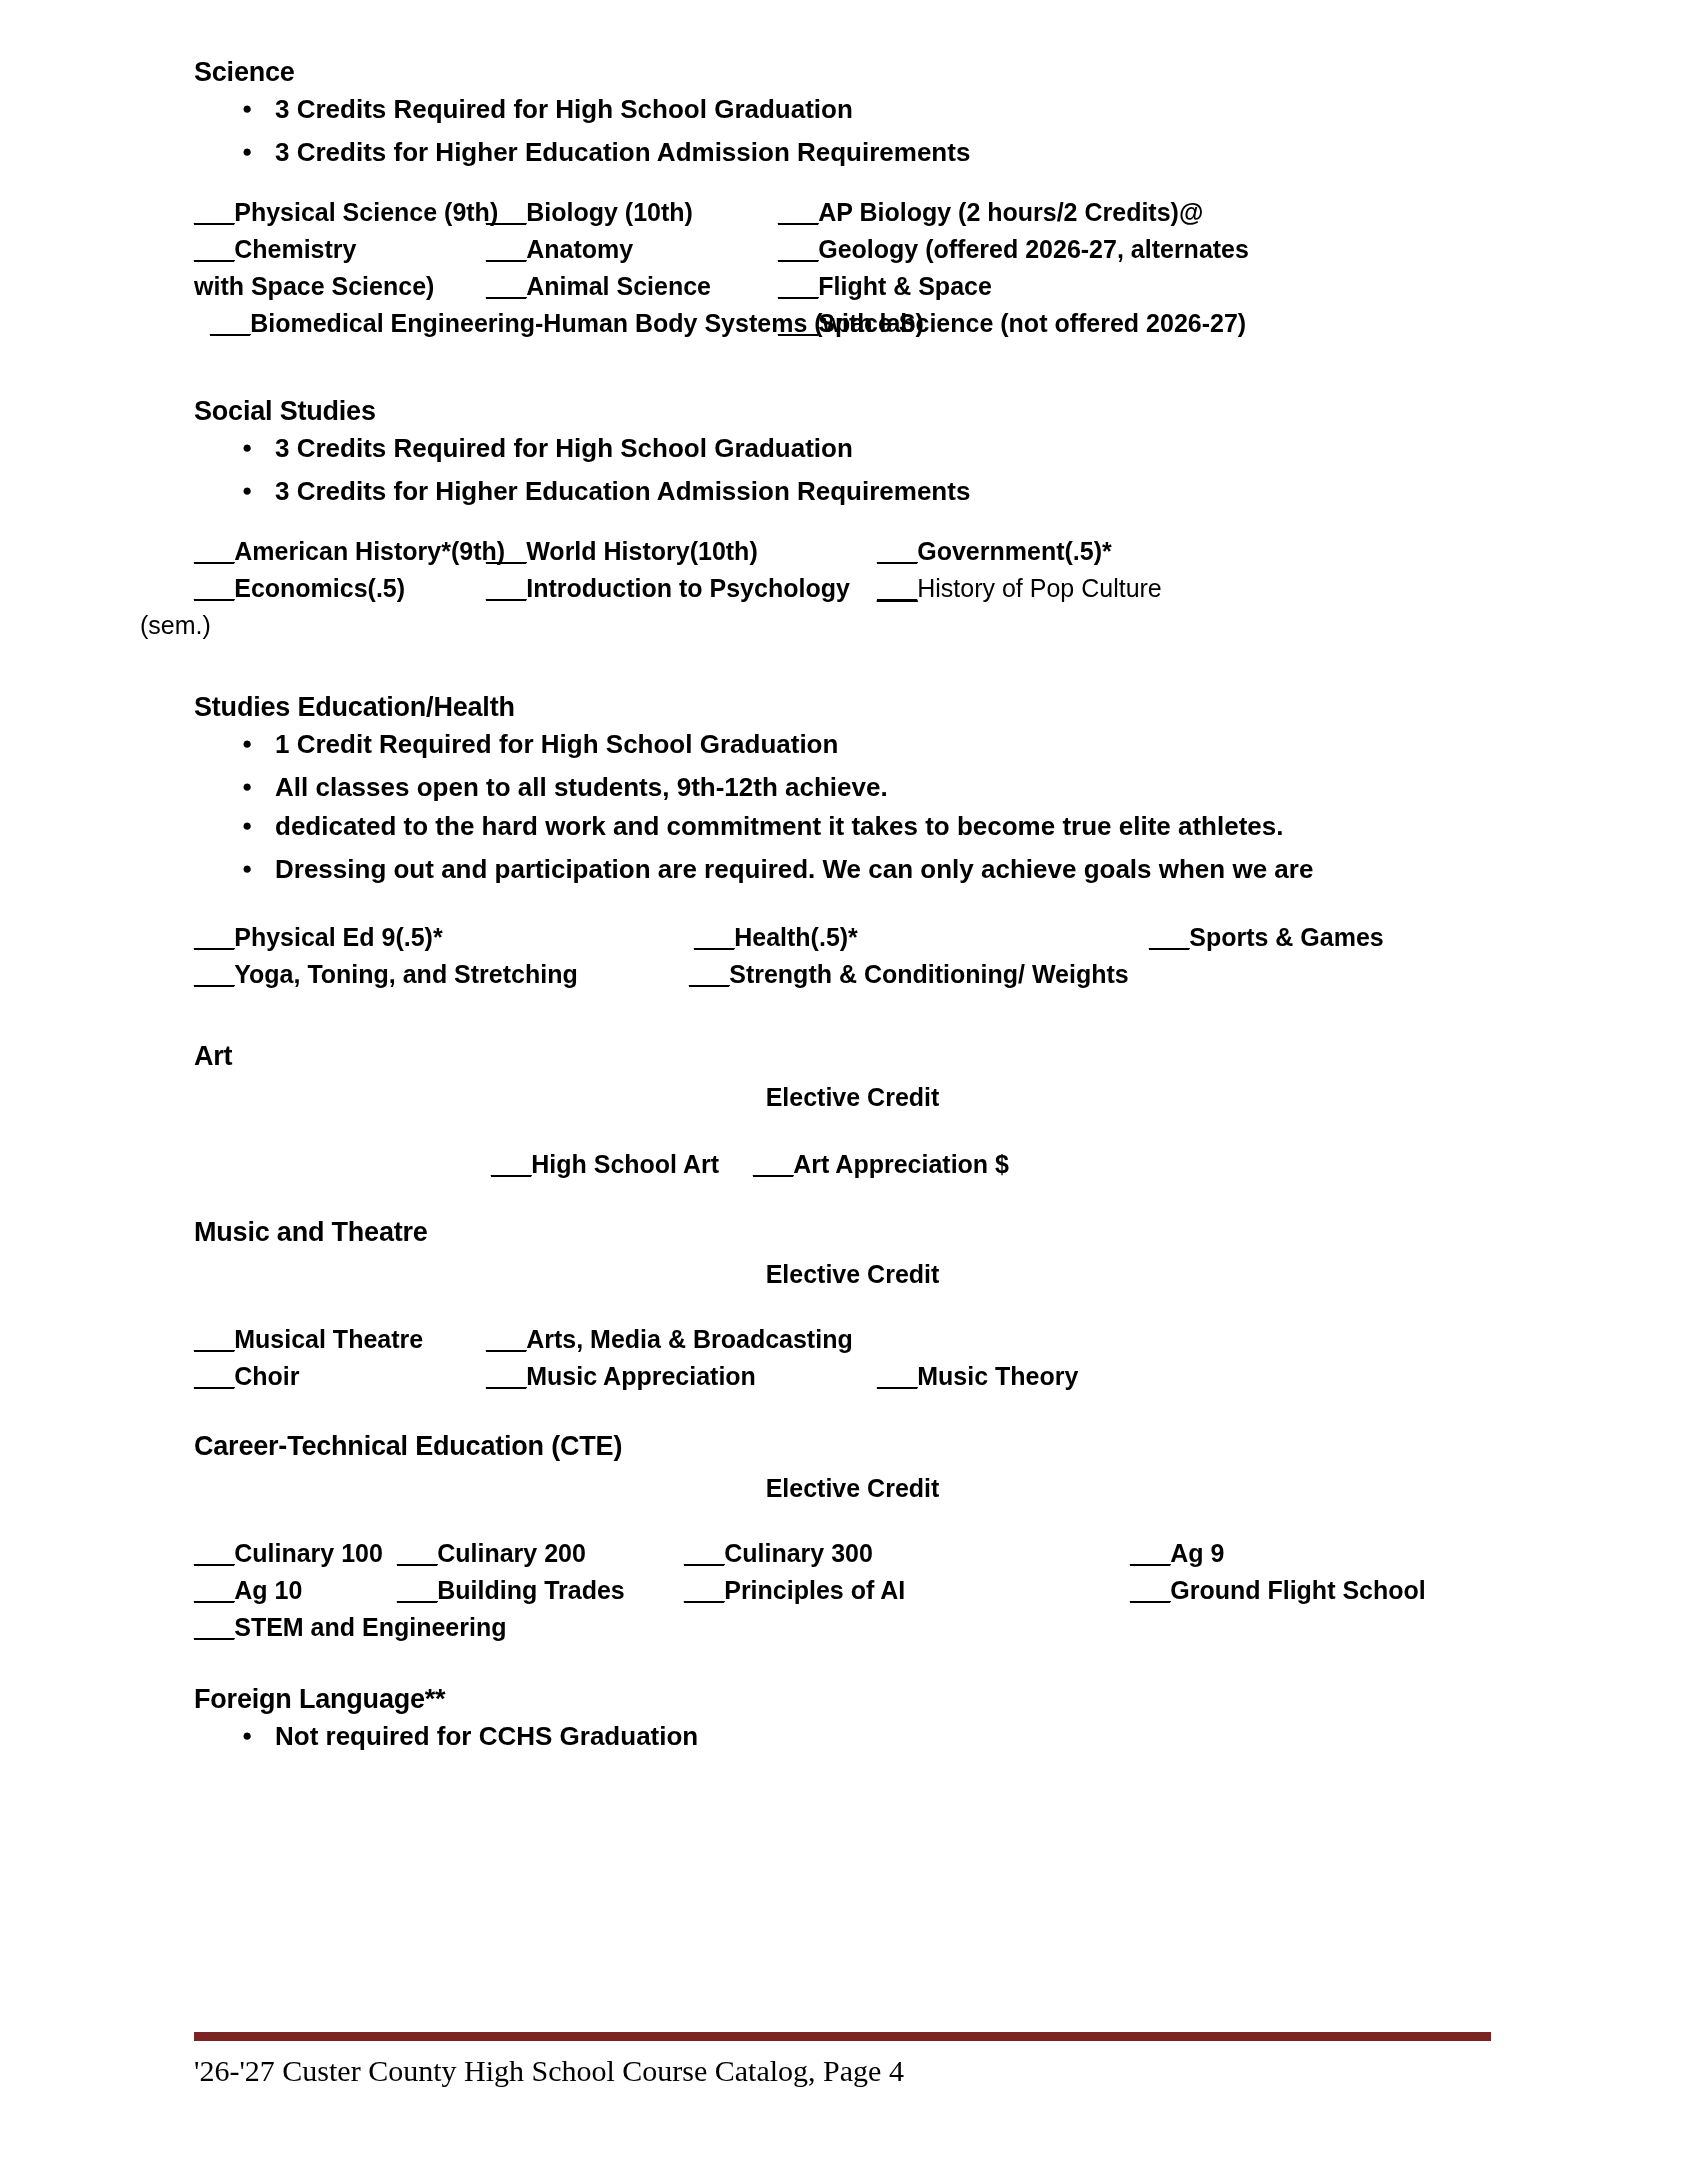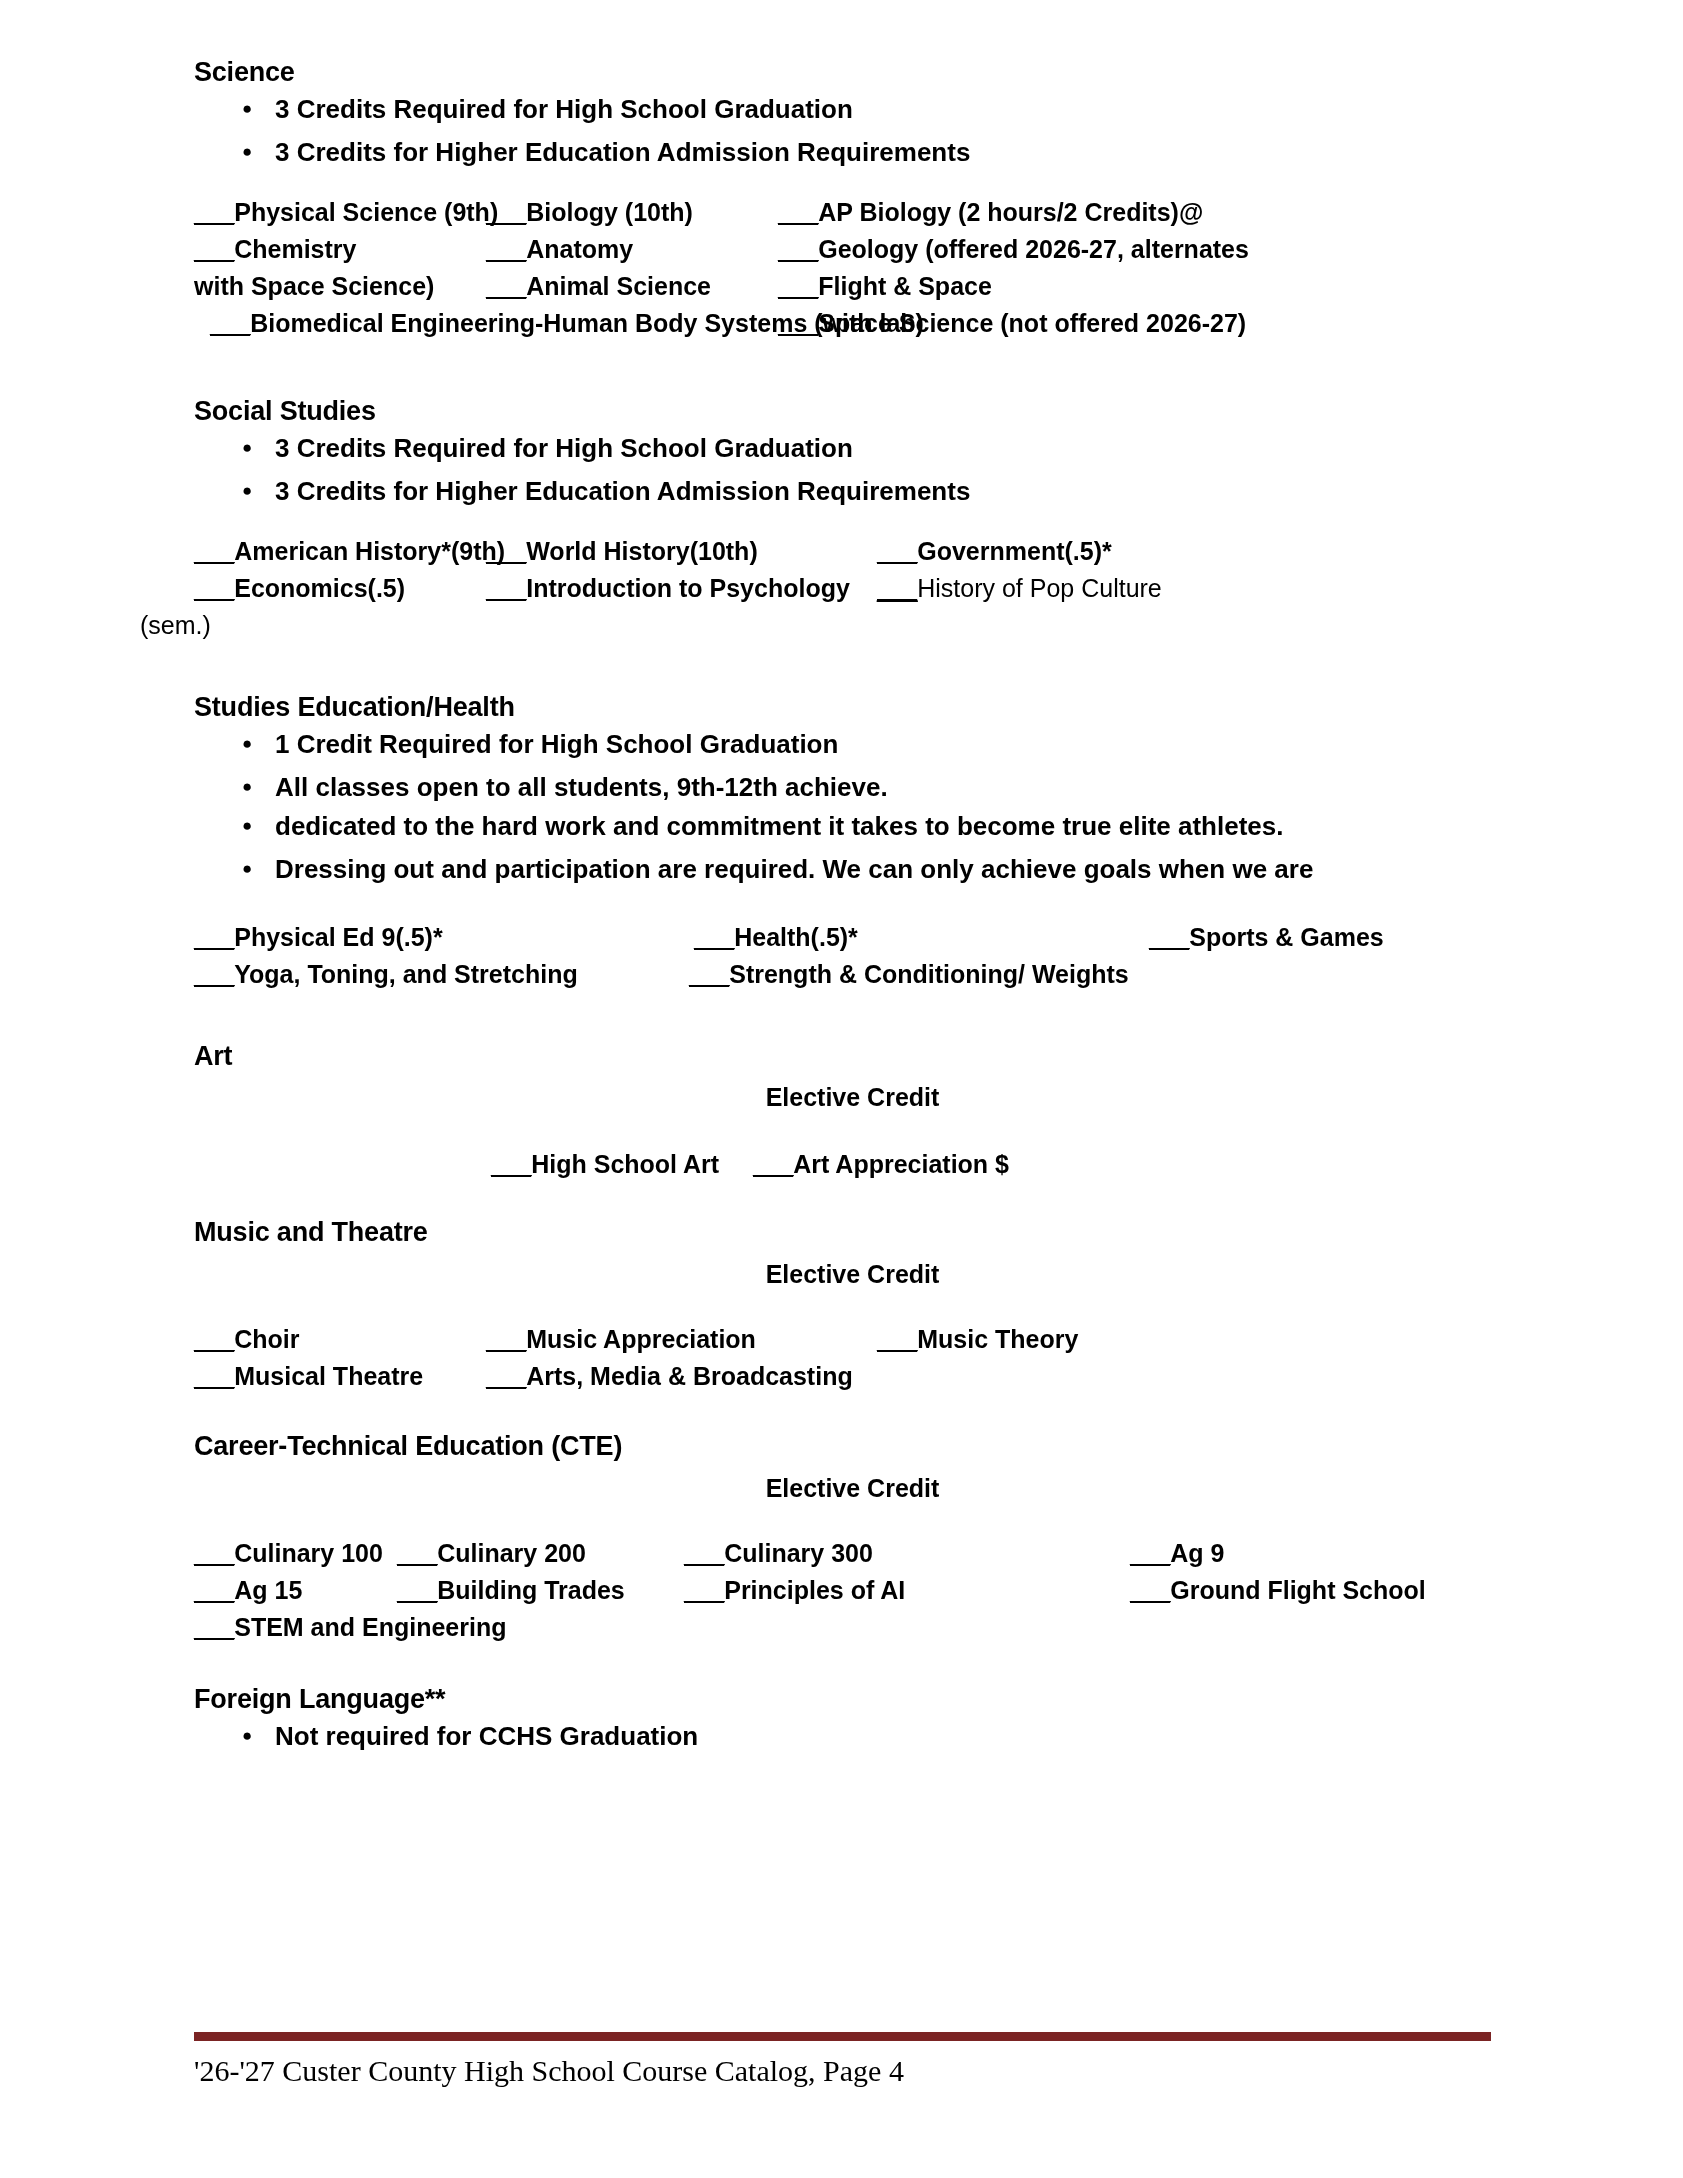--- a/index.html
+++ b/index.html
@@ -284,36 +284,36 @@
       </div>
     </div>
 
     <div class="gap-md" style="height:30px"></div>
     <div class="section-heading">Music and Theatre</div>
     <div class="section-subheading">Elective Credit</div>
 
     <div class="course-block" style="margin-top:36px">
       <div class="course-row">
         <div class="course-item" style="left:0px">
+          <span class="blank">___</span><span>Musical Theatre</span>
+        </div>
+        <div class="course-item" style="left:292px">
+          <span class="blank">___</span><span>Arts, Media &amp; Broadcasting</span>
+        </div>
+      </div>
+
+      <div class="course-row">
+        <div class="course-item" style="left:0px">
           <span class="blank">___</span><span>Choir</span>
         </div>
         <div class="course-item" style="left:292px">
           <span class="blank">___</span><span>Music Appreciation</span>
         </div>
         <div class="course-item" style="left:683px">
           <span class="blank">___</span><span>Music Theory</span>
-        </div>
-      </div>
-
-      <div class="course-row">
-        <div class="course-item" style="left:0px">
-          <span class="blank">___</span><span>Musical Theatre</span>
-        </div>
-        <div class="course-item" style="left:292px">
-          <span class="blank">___</span><span>Arts, Media &amp; Broadcasting</span>
         </div>
       </div>
     </div>
 
     <div class="gap-md" style="height:32px"></div>
     <div class="section-heading">Career-Technical Education (CTE)</div>
     <div class="section-subheading">Elective Credit</div>
 
     <div class="course-block" style="margin-top:36px">
       <div class="course-row">
@@ -326,21 +326,21 @@
         <div class="course-item" style="left:490px">
           <span class="blank">___</span><span>Culinary 300</span>
         </div>
         <div class="course-item" style="left:936px">
           <span class="blank">___</span><span>Ag 9</span>
         </div>
       </div>
 
       <div class="course-row">
         <div class="course-item" style="left:0px">
-          <span class="blank">___</span><span>Ag 15</span>
+          <span class="blank">___</span><span>Ag 10</span>
         </div>
         <div class="course-item" style="left:203px">
           <span class="blank">___</span><span>Building Trades</span>
         </div>
         <div class="course-item" style="left:490px">
           <span class="blank">___</span><span>Principles of AI</span>
         </div>
         <div class="course-item" style="left:936px">
           <span class="blank">___</span><span>Ground Flight School</span>
         </div>

